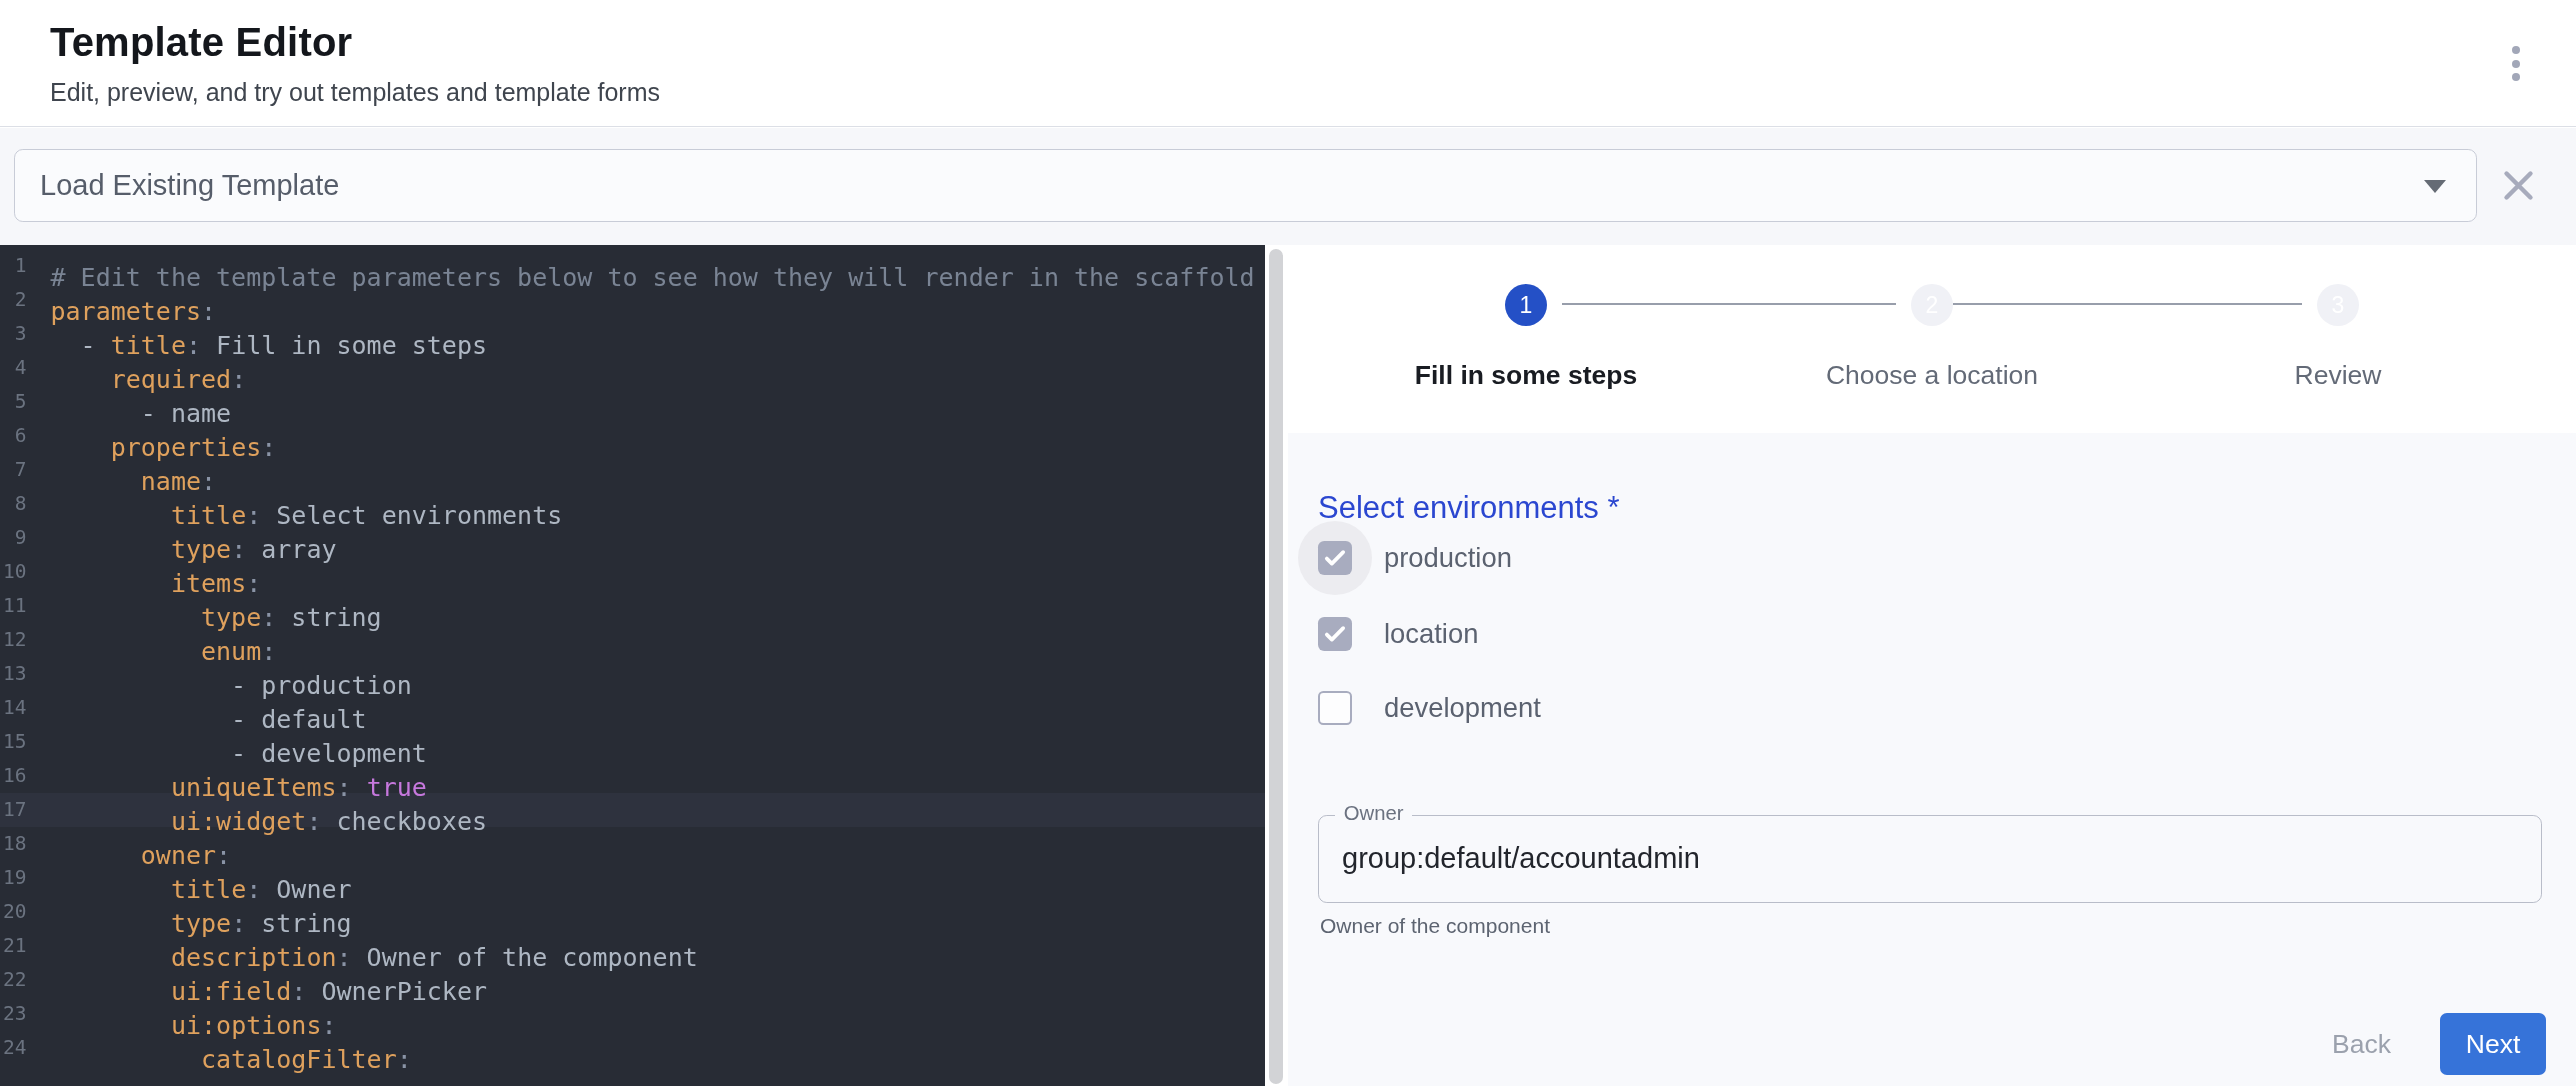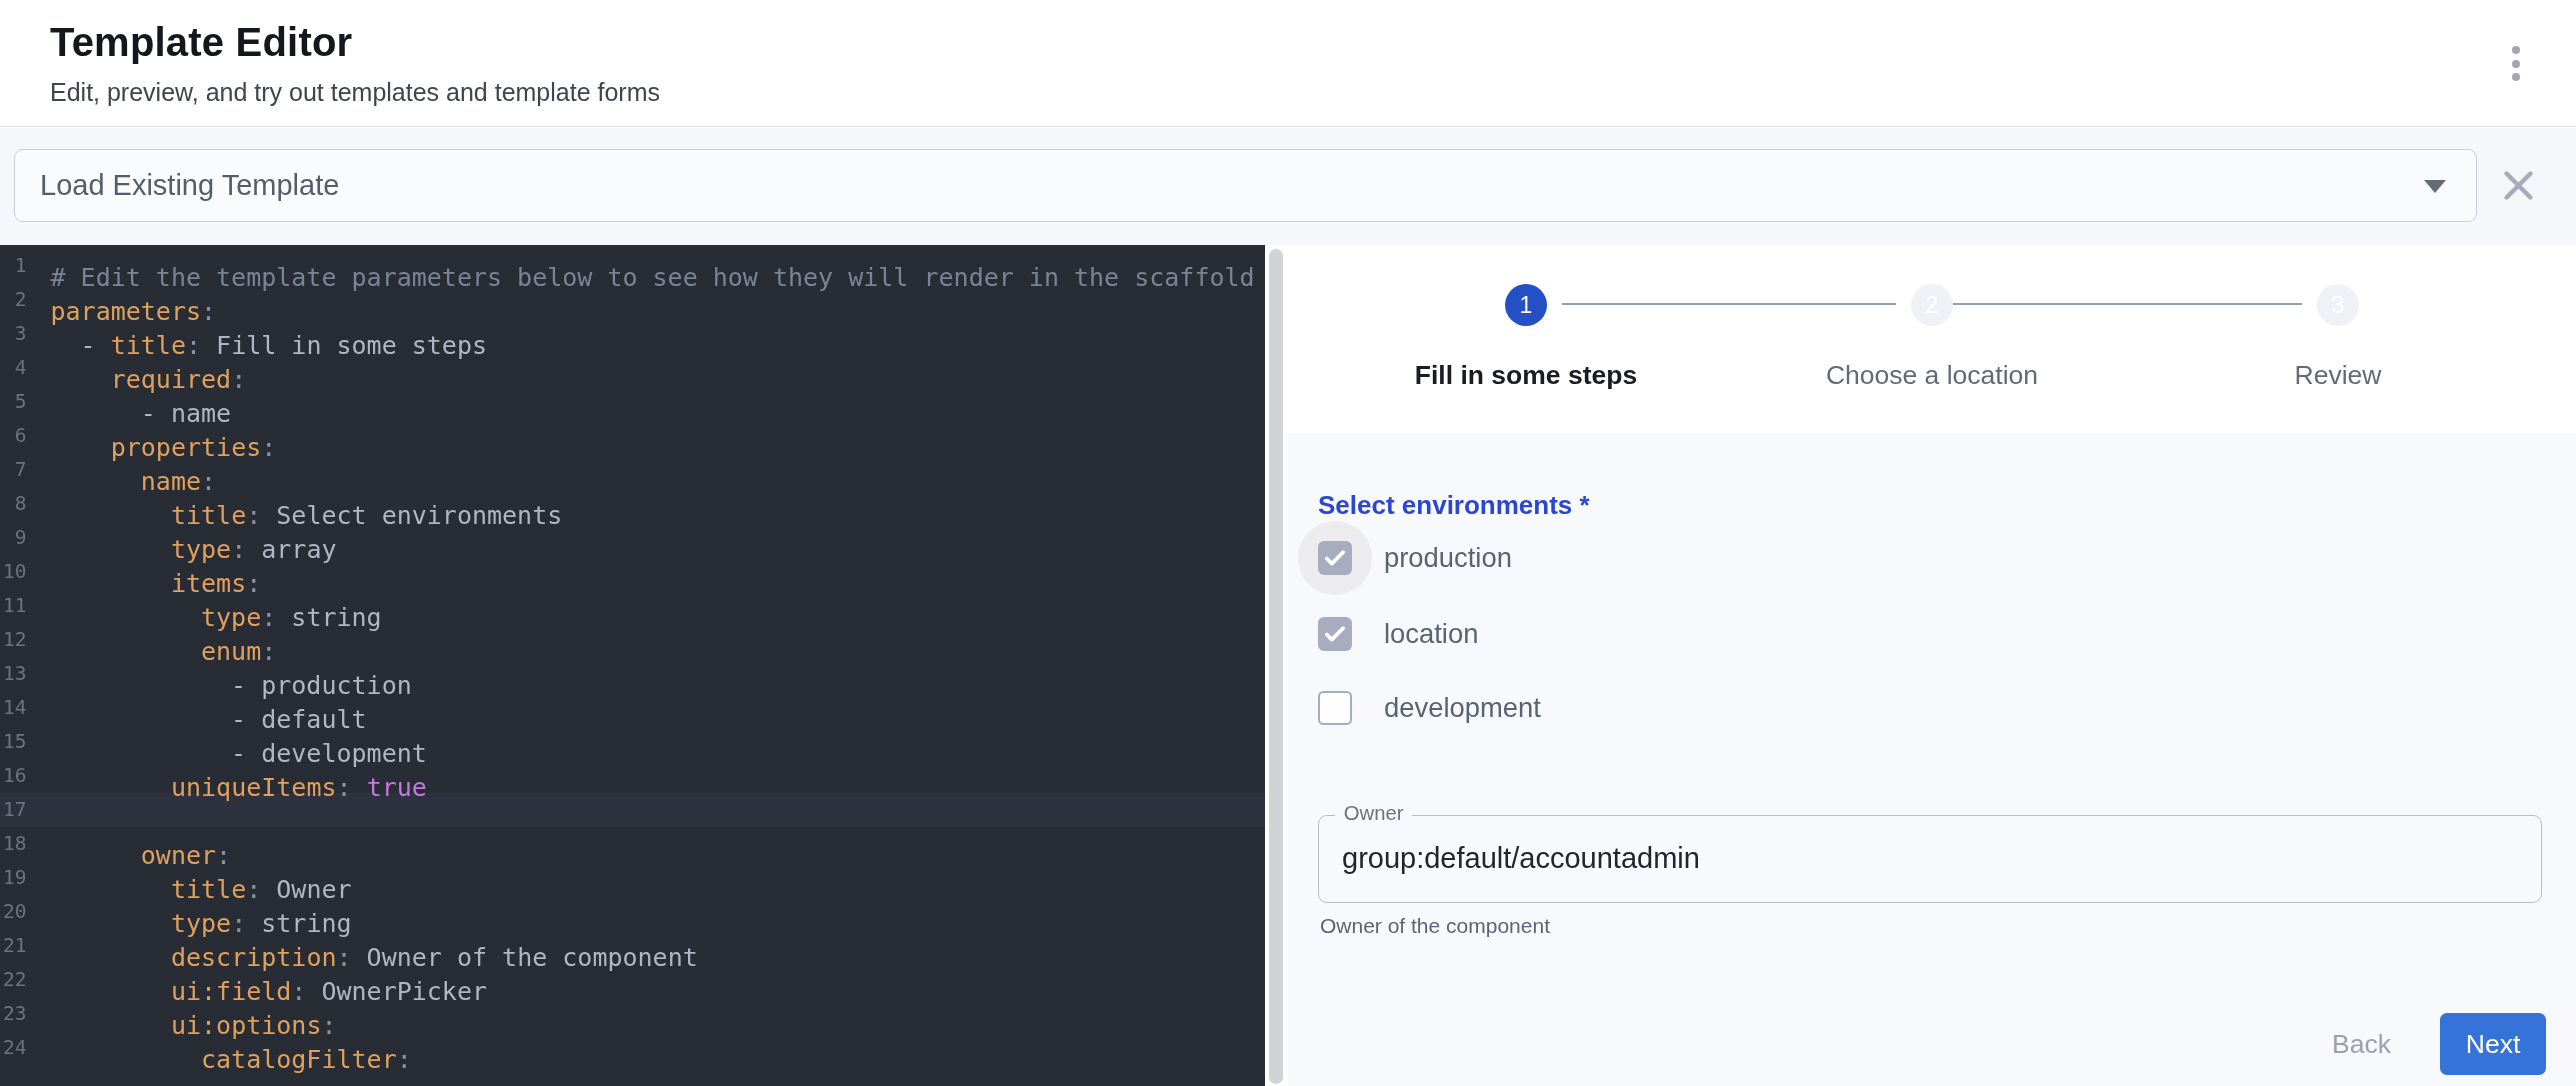--- a/index.html
+++ b/index.html
@@ -44,21 +44,21 @@
   .step-circle { margin-top:39px; width:42px; height:42px; border-radius:50%; display:flex; align-items:center; justify-content:center; font-size:23px; }
   .step.active .step-circle { background:var(--accent-blue,#2450c6); color:#fff; }
   .step.upcoming .step-circle { background:#f0f1f6; color:#fff; }
   .step-label { margin-top:34px; font-size:26.5px; color:#636a77; text-align:center; }
   .step.active .step-label { color:#191c22; font-weight:700; }
   .connector { position:absolute; top:58px; height:1.8px; background:#989eab; }
   .connector.c1 { left:274px; width:334px; }
   .connector.c2 { left:665px; width:349px; }
 
   .form-panel { position:absolute; left:0; top:188px; width:1288px; height:653px; background:#f8f9fc; }
-  .env-label { position:absolute; left:30px; top:57px; font-size:26px; font-weight:700; color:var(--label-blue,#2b47d0); }
+  .env-label { position:absolute; left:30px; top:57px; font-size:31px; font-weight:400; color:var(--label-blue,#2b47d0); }
   .cb-row { position:absolute; left:30px; height:42px; display:flex; align-items:center; gap:32px; cursor:pointer; }
   .halo { position:absolute; left:-20.3px; top:-16px; width:74px; height:74px; border-radius:50%; background:#ececf0; }
   .cbx { position:relative; width:34px; height:34px; border-radius:6.2px; flex:0 0 34px; }
   .cbx.checked { background:var(--checkbox-gray,#a8acbf); }
   .cbx.unchecked { background:#fdfdfe; border:2.7px solid var(--checkbox-gray,#a8acbf); border-radius:5.3px; }
   .cbx svg { position:absolute; left:2.7px; top:2.7px; }
   .cb-label { font-size:27.4px; color:#5b6270; }
 
   .owner-field { position:absolute; left:30px; top:382px; width:1224px; height:88px; border:1.8px solid #b9bdc9; border-radius:8.8px; background:transparent; }
   .owner-notch { position:absolute; left:16px; top:-14px; padding:0 8.8px; font-size:20.3px; color:#6b7280; background:#f8f9fc; }
@@ -106,21 +106,21 @@
         <div class="cl"><span class="ln">7</span><span class="code"><span class="val">      </span><span class="key">name</span><span class="punct">:</span></span></div>
         <div class="cl"><span class="ln">8</span><span class="code"><span class="val">        </span><span class="key">title</span><span class="punct">:</span><span class="val"> Select environments</span></span></div>
         <div class="cl"><span class="ln">9</span><span class="code"><span class="val">        </span><span class="key">type</span><span class="punct">:</span><span class="val"> array</span></span></div>
         <div class="cl"><span class="ln">10</span><span class="code"><span class="val">        </span><span class="key">items</span><span class="punct">:</span></span></div>
         <div class="cl"><span class="ln">11</span><span class="code"><span class="val">          </span><span class="key">type</span><span class="punct">:</span><span class="val"> string</span></span></div>
         <div class="cl"><span class="ln">12</span><span class="code"><span class="val">          </span><span class="key">enum</span><span class="punct">:</span></span></div>
         <div class="cl"><span class="ln">13</span><span class="code"><span class="val">            - production</span></span></div>
         <div class="cl"><span class="ln">14</span><span class="code"><span class="val">            - default</span></span></div>
         <div class="cl"><span class="ln">15</span><span class="code"><span class="val">            - development</span></span></div>
         <div class="cl"><span class="ln">16</span><span class="code"><span class="val">        </span><span class="key">uniqueItems</span><span class="punct">:</span><span class="val"> </span><span class="bool">true</span></span></div>
-        <div class="cl active"><span class="ln">17</span></div>
+        <div class="cl active"><span class="ln">17</span><span class="code"><span class="val">        </span><span class="key">ui:widget</span><span class="punct">:</span><span class="val"> checkboxes</span></span></div>
         <div class="cl"><span class="ln">18</span><span class="code"><span class="val">      </span><span class="key">owner</span><span class="punct">:</span></span></div>
         <div class="cl"><span class="ln">19</span><span class="code"><span class="val">        </span><span class="key">title</span><span class="punct">:</span><span class="val"> Owner</span></span></div>
         <div class="cl"><span class="ln">20</span><span class="code"><span class="val">        </span><span class="key">type</span><span class="punct">:</span><span class="val"> string</span></span></div>
         <div class="cl"><span class="ln">21</span><span class="code"><span class="val">        </span><span class="key">description</span><span class="punct">:</span><span class="val"> Owner of the component</span></span></div>
         <div class="cl"><span class="ln">22</span><span class="code"><span class="val">        </span><span class="key">ui:field</span><span class="punct">:</span><span class="val"> OwnerPicker</span></span></div>
         <div class="cl"><span class="ln">23</span><span class="code"><span class="val">        </span><span class="key">ui:options</span><span class="punct">:</span></span></div>
         <div class="cl"><span class="ln">24</span><span class="code"><span class="val">          </span><span class="key">catalogFilter</span><span class="punct">:</span></span></div>
       </div>
   </div>
   <div class="editor-scrollbar">

